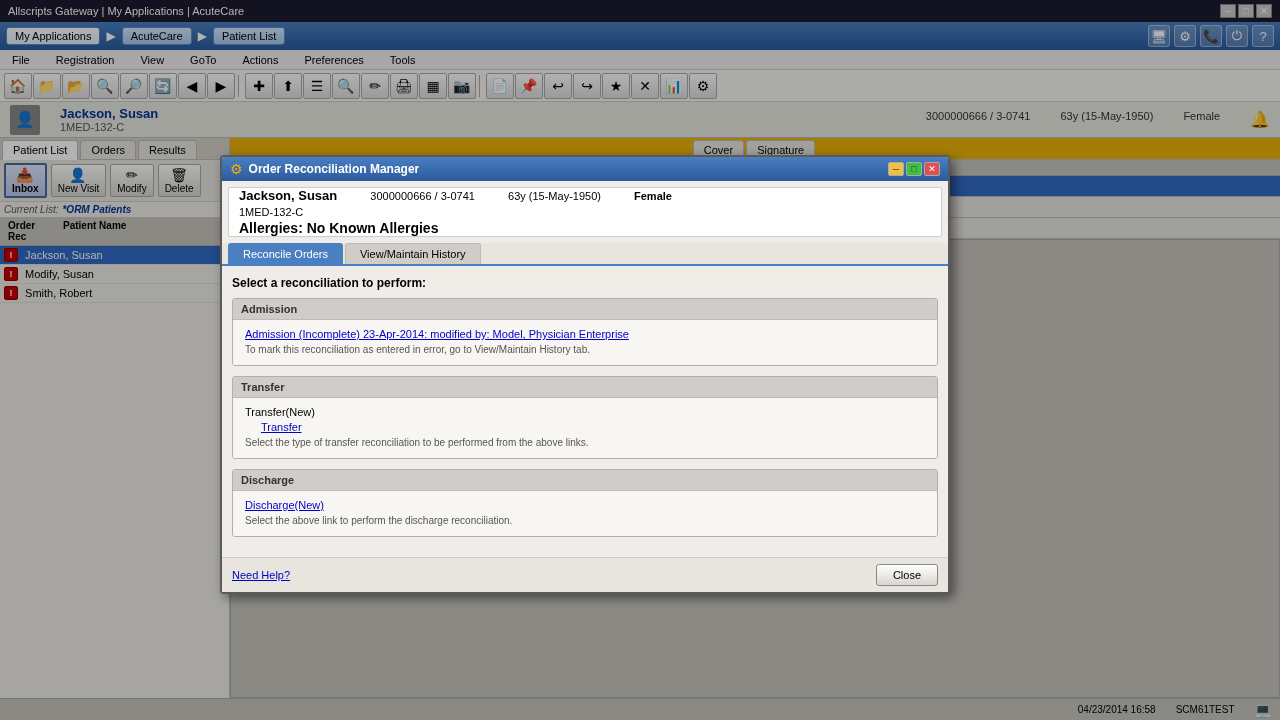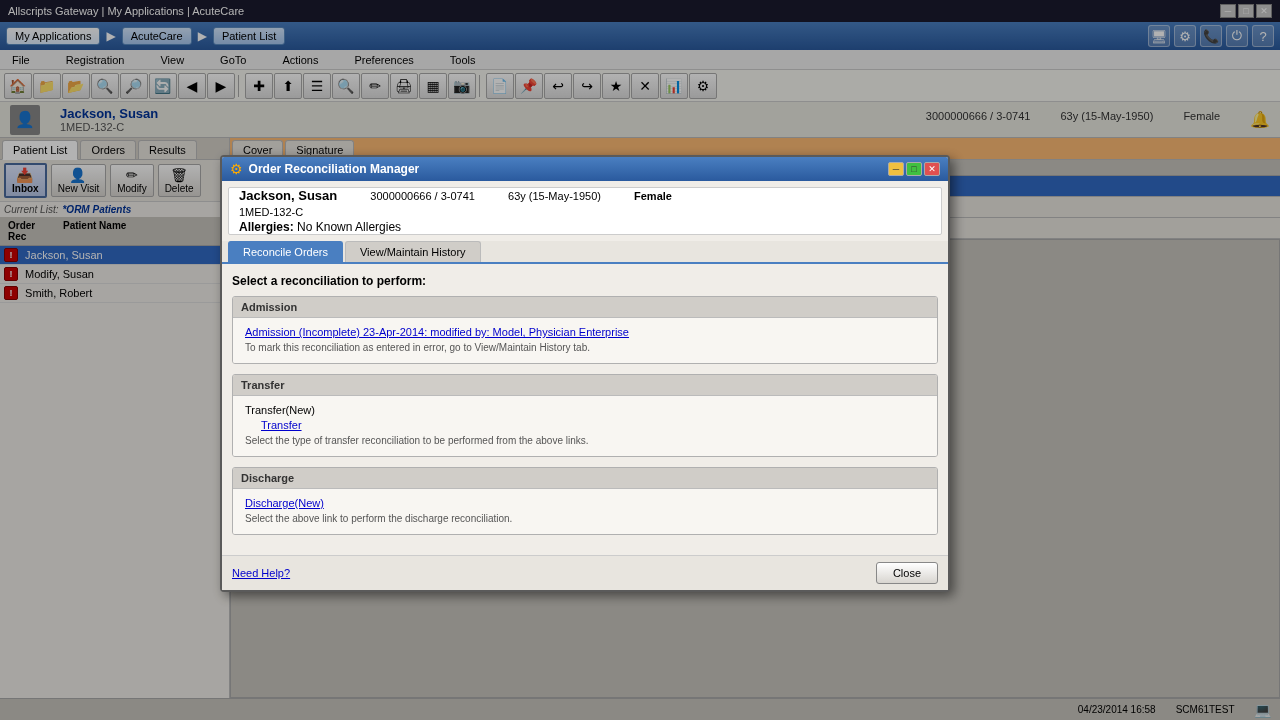--- a/index.html
+++ b/index.html
@@ -56,21 +56,21 @@
       cursor: pointer; color: #fff; font-size: 13px;
     }
 
     
     #menubar {
       background: #f0f0f0;
       height: 20px;
       display: flex;
       align-items: center;
       padding: 0 4px;
-      gap: 20px;
+      gap: 10px;
       border-bottom: 1px solid #ccc;
     }
     .menu-item {
       padding: 2px 8px;
       font-size: 11px;
       cursor: pointer;
       border-radius: 2px;
     }
 
     
@@ -556,21 +556,21 @@
       </div>
       <div class="patient-row">
         <span class="alert-red">!</span>&nbsp;
         <span style="margin-left:4px;">Smith, Robert</span>
       </div>
     </div>
   </div>
 
   <div id="right-panel">
 
-    <div class="tab-bar" style="justify-content:flex-start; background:#fdba74;">
+    <div class="tab-bar" style="justify-content:center; background:#eab308;">
       <div class="tab">Cover</div>
       <div class="tab">Signature</div>
     </div>
 
     <div class="right-col-header">
       <div class="rcol" style="width:55px; font-size:8px;">Unack Alerts</div>
       <div class="rcol" style="width:50px; font-size:8px;">Flag New</div>
       <div class="rcol" style="width:50px; font-size:8px;">New Alerts</div>
       <div class="rcol" style="width:55px; font-size:8px;">New Orders</div>
       <div class="rcol" style="width:55px; font-size:8px;">New Results</div>
@@ -649,21 +649,21 @@
         <div>
           <span class="patient-strip-name">Jackson, Susan</span>
           <span style="margin-left: 30px; font-size:11px;">3000000666 / 3-0741</span>
           <span style="margin-left: 30px; font-size:11px;">63y (15-May-1950)</span>
           <span style="margin-left: 30px; font-size:11px; font-weight:bold;">Female</span>
         </div>
       </div>
       <div style="margin-top:3px; font-size:11px;">
         <span>1MED-132-C</span>
       </div>
-      <div style="margin-top:2px; font-size:12px;">
+      <div style="margin-top:2px; font-size:14px;font-weight:bold;">
         <strong>Allergies:</strong>
         <span>No Known Allergies</span>
       </div>
     </div>
 
     <div class="modal-tab-bar">
       <div class="modal-tab active">Reconcile Orders</div>
       <div class="modal-tab">View/Maintain History</div>
     </div>
 

